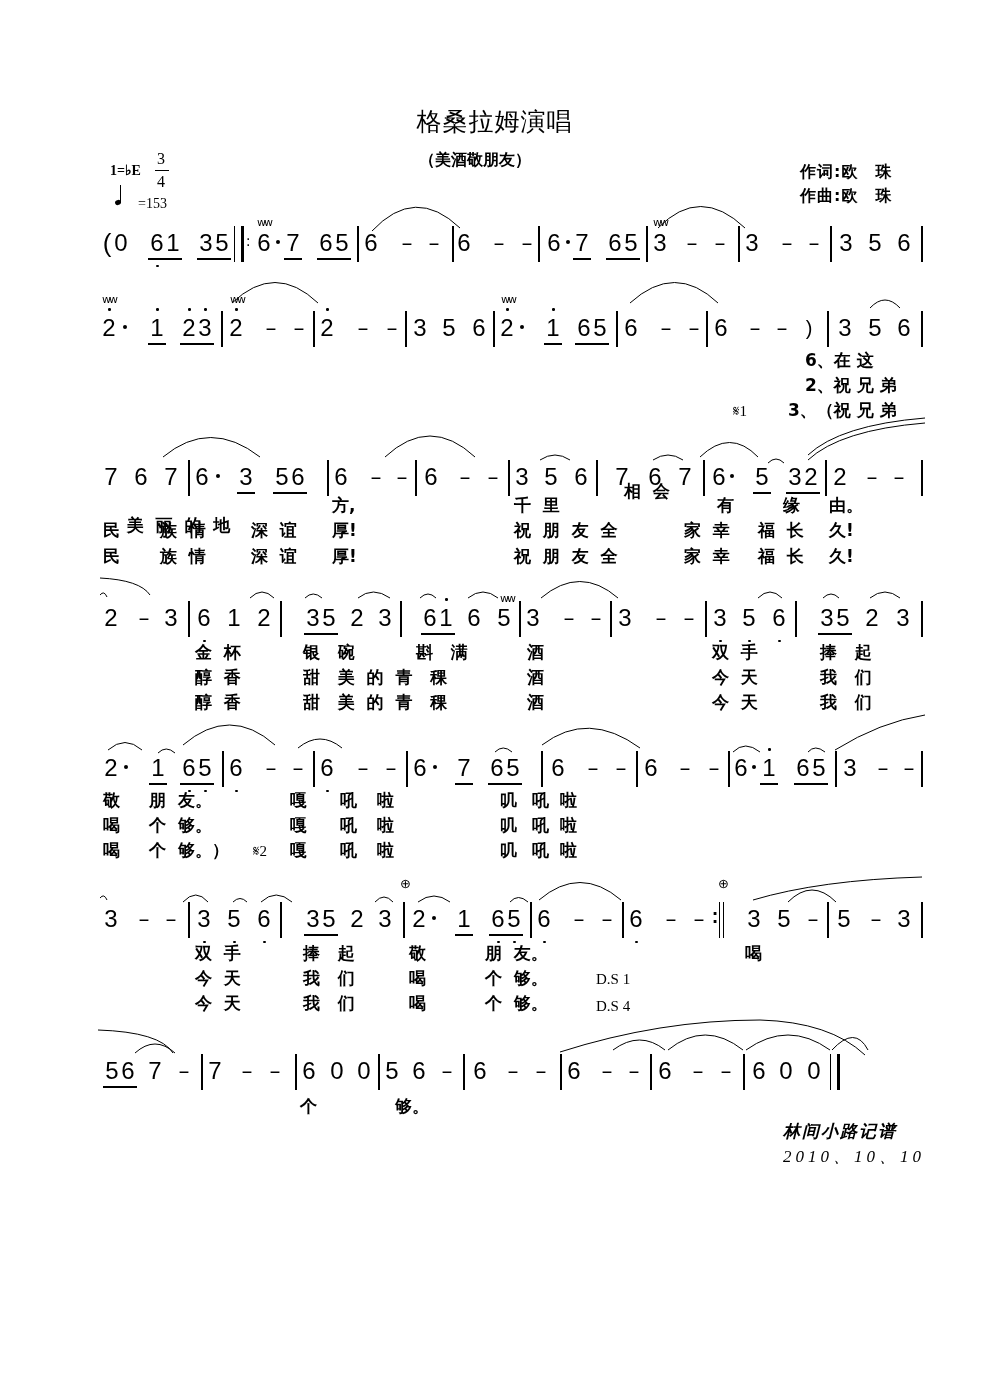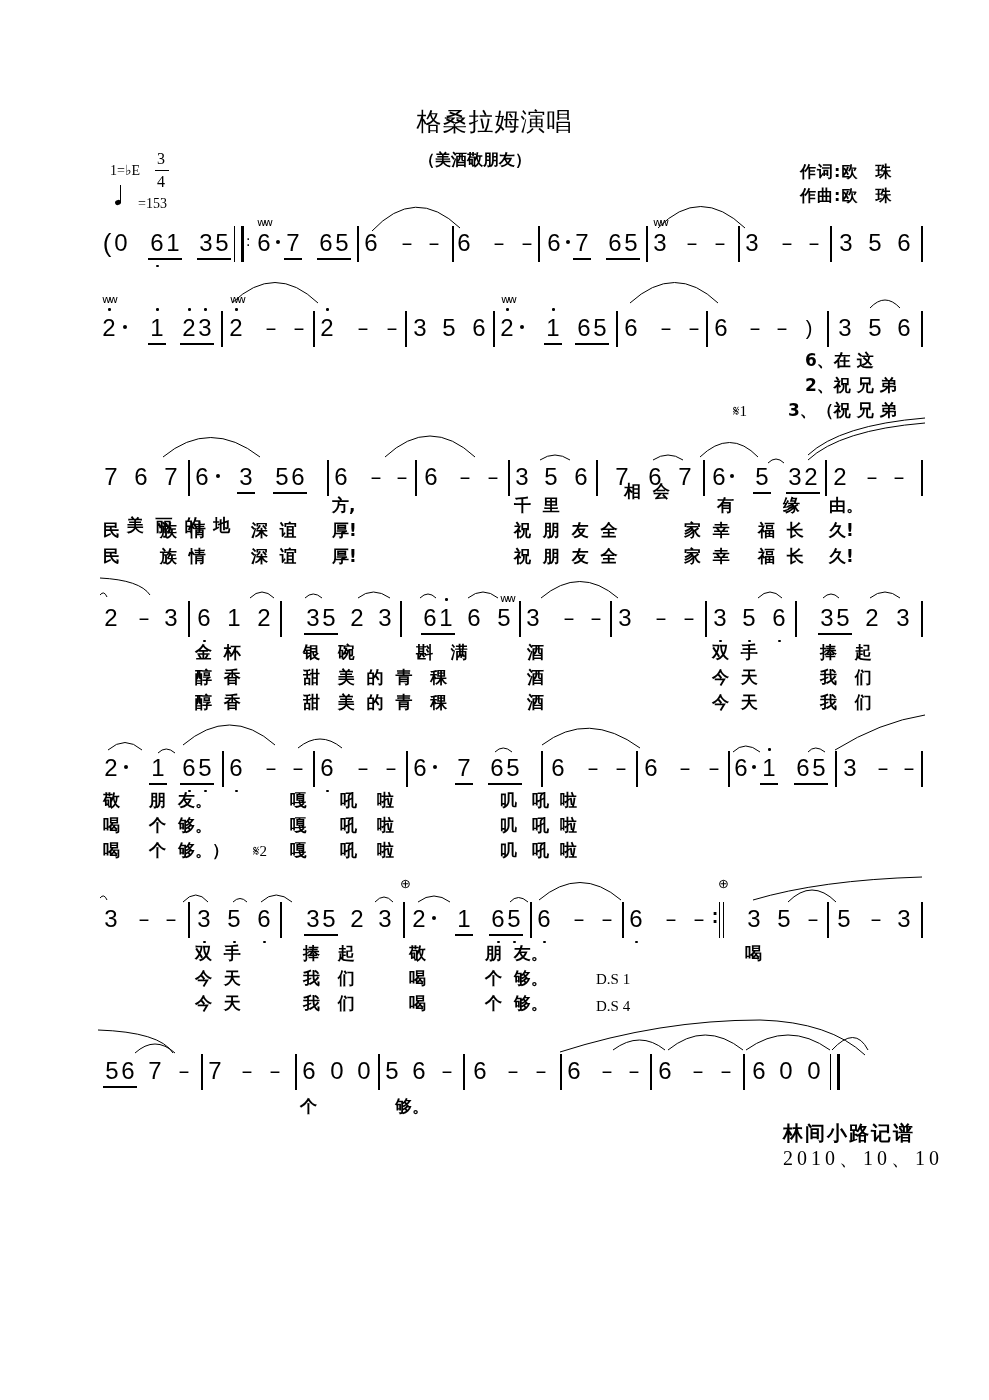--- a/index.html
+++ b/index.html
@@ -15,31 +15,31 @@
   .dash{position:absolute;top:0;font-size:22px;line-height:30px;width:18px;text-align:center;}
   .bar{position:absolute;top:-2px;width:1.5px;height:36px;background:#000;}
   .dbar{position:absolute;top:-2px;width:6px;height:36px;border-left:1.5px solid #000;border-right:3px solid #000;}
   .dot-above::before{content:"";position:absolute;left:8px;top:-5px;width:2.5px;height:2.5px;background:#000;border-radius:50%;}
   .dot-below::before{content:"";position:absolute;left:8px;bottom:-9px;width:2.5px;height:2.5px;background:#000;border-radius:50%;}
   .aug{position:absolute;top:12px;width:4px;height:4px;background:#000;border-radius:50%;}
   .lyr{position:absolute;font-size:17px;font-weight:bold;line-height:20px;white-space:pre;}
   .small{font-family:"Liberation Serif",serif;font-size:15px;font-weight:normal;}
   svg.arcs{position:absolute;left:0;top:0;width:989px;height:1400px;pointer-events:none;}
   .trill{position:absolute;font-size:11px;line-height:10px;letter-spacing:-2px;}
-  .footer{font-size:20px;font-weight:bold;letter-spacing:2px;}
+  .footer{font-size:17px;font-weight:bold;letter-spacing:2px;font-style:italic;}
 </style>
 </head>
 <body>
 
 <div class="abs title">格桑拉姆演唱</div>
 <div class="abs subtitle">（美酒敬朋友）</div>
 <div class="abs credit" style="top:162px;">作词:欧　珠</div>
 <div class="abs credit" style="top:186px;text-align:right;">作曲:欧　珠</div>
 
-<div class="abs key" style="left:110px;top:162px;">1=♭E</div>
+<div class="abs key" style="left:110px;top:162px;font-weight:bold;">1=♭E</div>
 <div class="abs key" style="left:157px;top:150px;font-size:16px;">3</div>
 <div class="abs" style="left:155px;top:170px;width:14px;height:1px;background:#000;"></div>
 <div class="abs key" style="left:157px;top:173px;font-size:16px;">4</div>
 <div class="abs" style="left:115px;top:200px;width:6px;height:5px;background:#000;border-radius:50%;transform:rotate(-20deg);"></div>
 <div class="abs" style="left:120px;top:185px;width:1px;height:18px;background:#000;"></div>
 <div class="abs key" style="left:124px;top:196px;margin-left:14px;">=153</div>
 
 <svg class="arcs" viewBox="0 0 989 1400">
   <g fill="none" stroke="#000" stroke-width="1">
 

